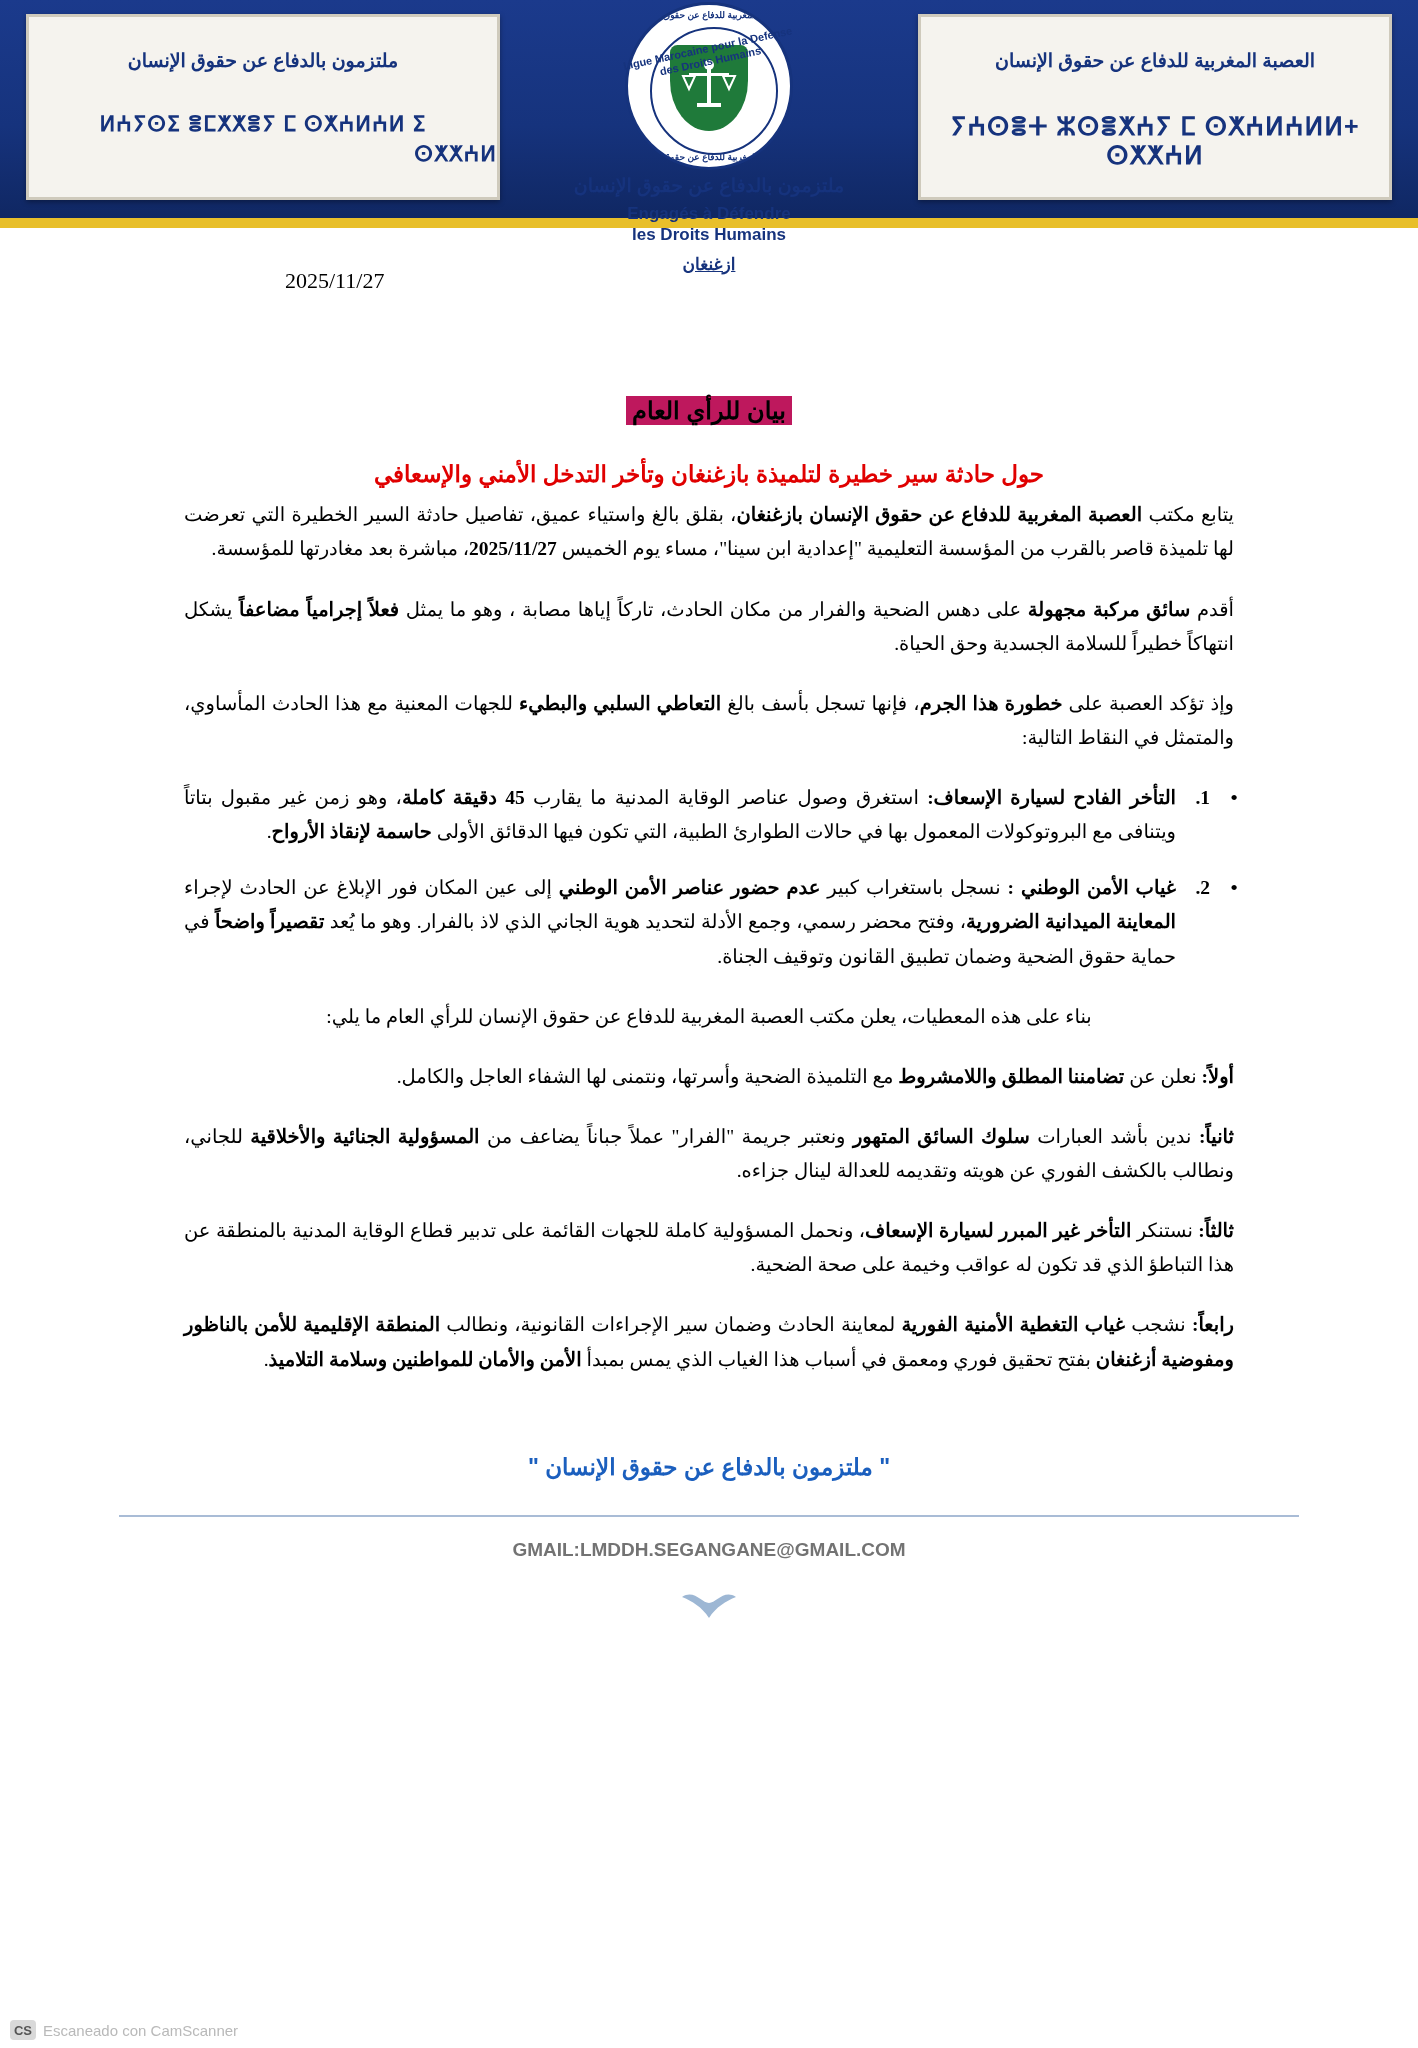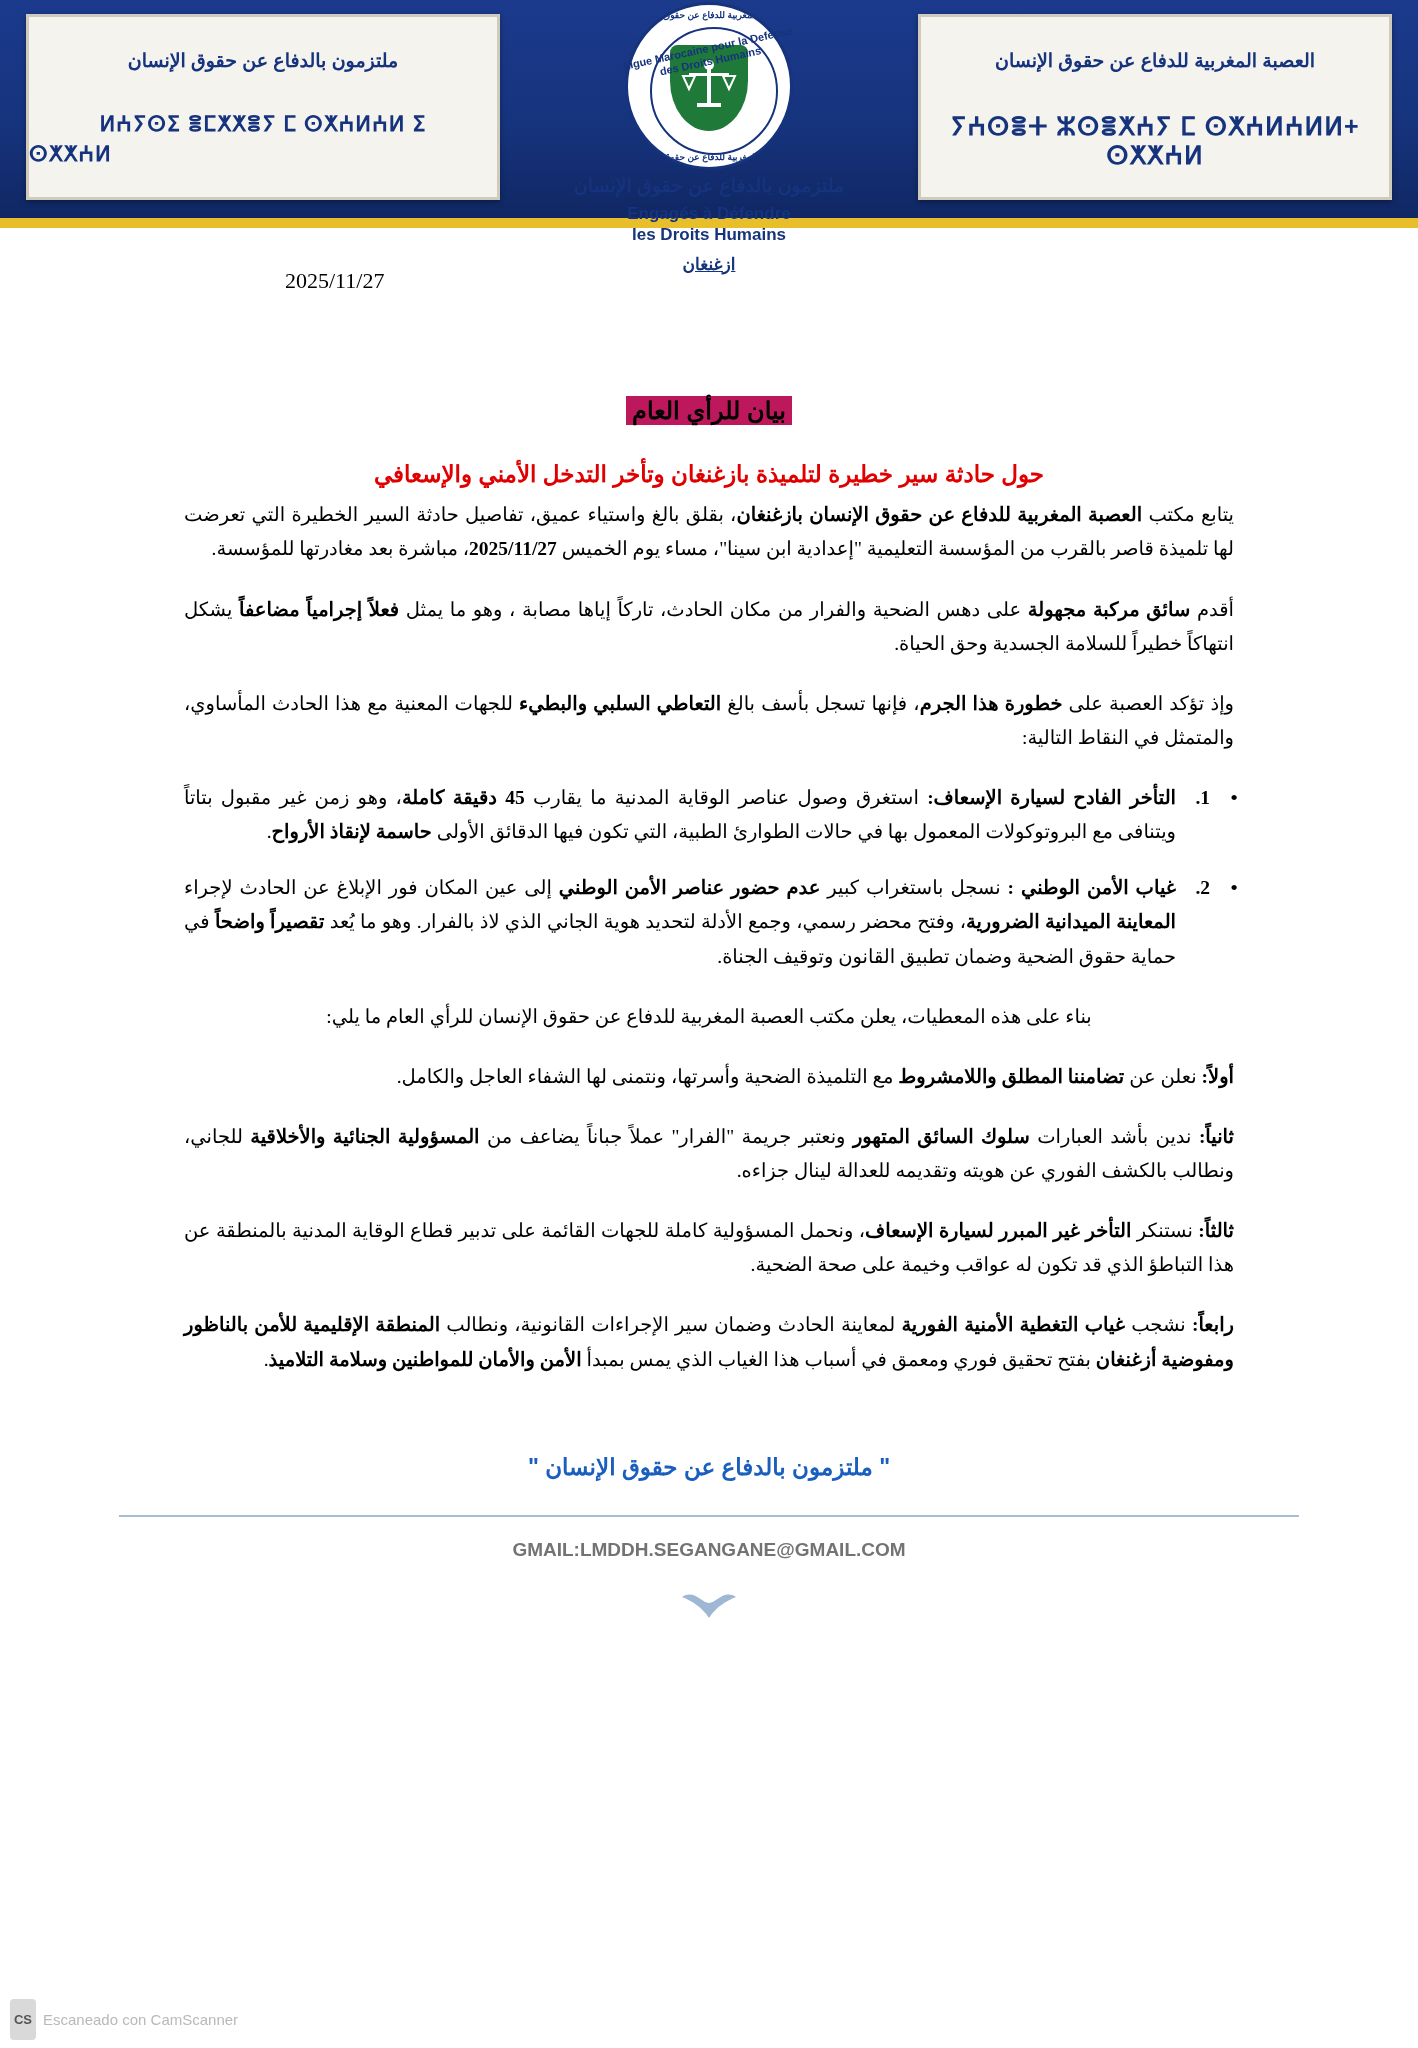--- a/index.html
+++ b/index.html
@@ -67,21 +67,21 @@
   .band-inner-left .line1 { font-size: 19px; margin-top: 32px; }
   .band-inner-left .line2 {
     font-size: 21px;
     margin-top: 40px;
     letter-spacing: 1px;
   }
   .band-inner-left .line3 {
     font-size: 21px;
     margin-top: 6px;
     letter-spacing: 1px;
-    text-align:left;
+    text-align:right;
     color:#16337d;
     font-weight:bold;
     font-family:"Liberation Sans", sans-serif;
   }
 
   
   .logo-block {
     position: absolute;
     left: 50%;
     transform: translateX(-50%);
@@ -290,21 +290,21 @@
   .scanner {
     position: absolute;
     left: 10px;
     bottom: 8px;
     display: flex;
     align-items: center;
     gap: 7px;
     direction: ltr;
   }
   .scanner .cs-box {
-    width: 26px; height: 41px;
+    width: 26px; height: 20px;
     background: #d9d9d9;
     border-radius: 4px;
     color: #555;
     font-size: 13px;
     font-weight: bold;
     display: flex;
     align-items: center;
     justify-content: center;
     font-family: "Liberation Sans", sans-serif;
   }

